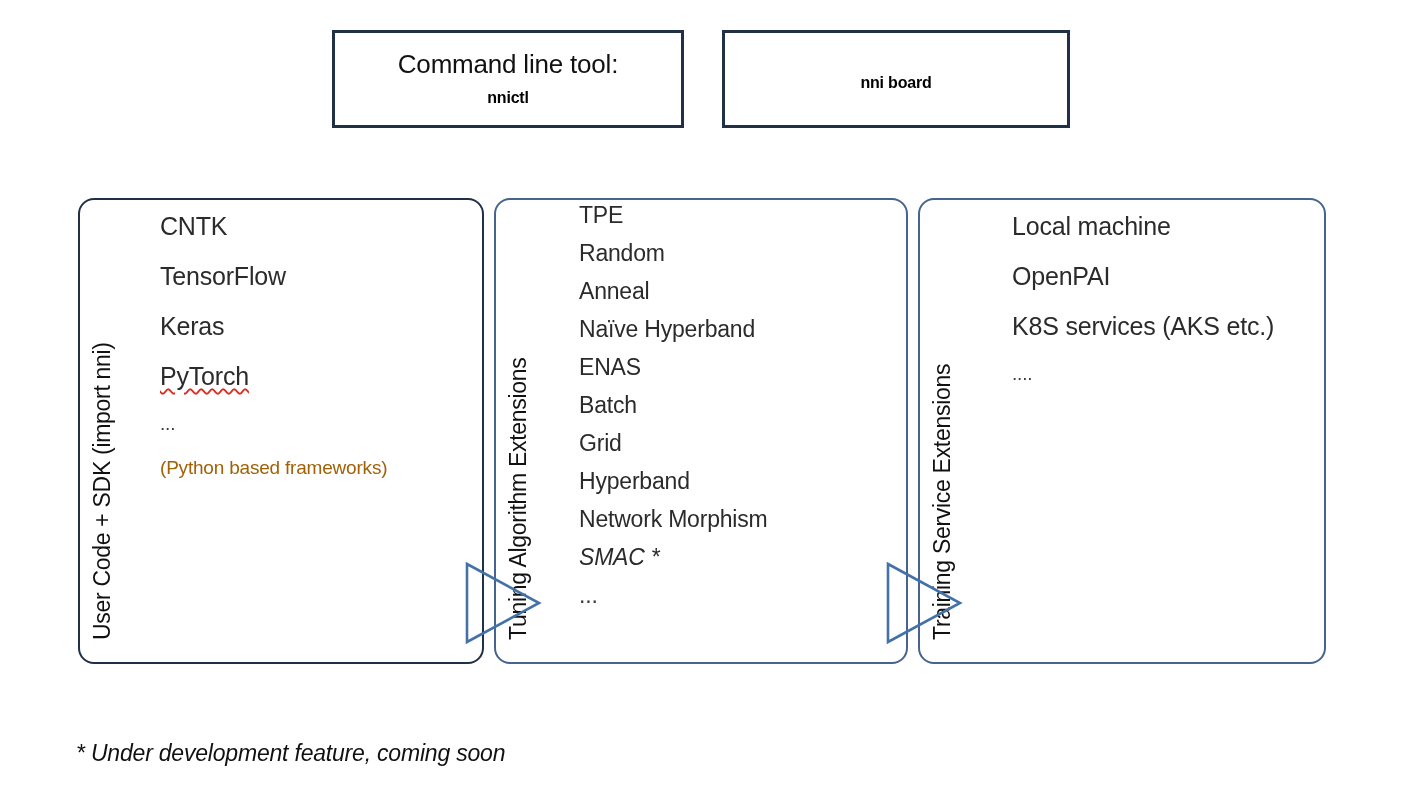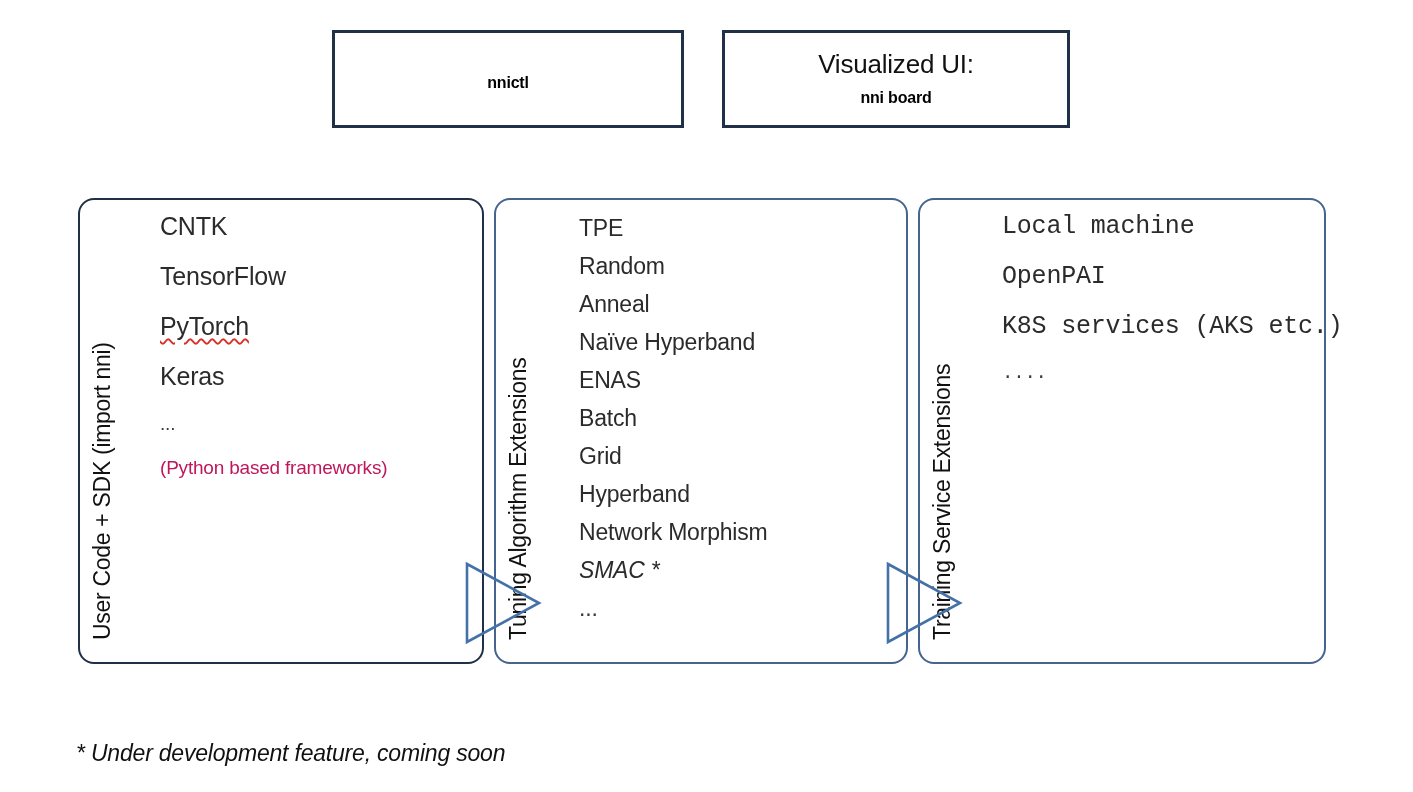--- a/index.html
+++ b/index.html
@@ -98,35 +98,35 @@
   #col-tuning .v-label   { left: 36px; bottom: 22px; }
   #col-training .v-label { left: 36px; bottom: 22px; }
 
   
   .item-list {
     position: absolute;
     top: 14px;
     bottom: 0;
   }
   #col-user .item-list     { left: 80px; top: 14px; }
-  #col-tuning .item-list   { left: 83px; top: 17px; }
-  #col-training .item-list { left: 82px; top: 14px; font-family: Liberation Mono, monospace; }
+  #col-tuning .item-list   { left: 83px; top: 4px; }
+  #col-training .item-list { left: 92px; top: 14px; }
 
   .item {
     font-size: 25px;
     color: #2b2b2b;
     line-height: 1.0;
     letter-spacing: -0.2px;
     white-space: nowrap;
   }
   #col-user .item     { margin-bottom: 25px; }
   #col-tuning .item   { margin-bottom: 15px; font-size: 23px; }
   #col-training .item { margin-bottom: 25px; }
 
-  .item.small { font-size: 19px; color: #be185d; }
+  .item.small { font-size: 19px; color: #a16207; }
   .item.italic { font-style: italic; }
   .item.spell-error {
     text-decoration: underline wavy #d93025;
     text-decoration-thickness: 1.5px;
     text-underline-offset: 3px;
   }
   .item.dots { color: #3a3a3a; }
 
   
   .arrow {
@@ -147,39 +147,39 @@
     font-size: 23px;
     font-style: italic;
     color: #111111;
     letter-spacing: -0.2px;
   }
 </style>
 </head>
 <body>
 
 <div class="top-box" id="top-box-cli">
+  <div class="tb-caption">Command line tool:</div>
   <div class="tb-name">nnictl</div>
 </div>
 
 <div class="top-box" id="top-box-ui">
-  <div class="tb-caption">Visualized UI:</div>
   <div class="tb-name">nni board</div>
 </div>
 
 <div id="nni-manager">
   <div id="nni-manager-title">NNI Manager</div>
 </div>
 
 <div class="column" id="col-user">
   <div class="v-label">User Code + SDK (import nni)</div>
   <div class="item-list">
     <div class="item">CNTK</div>
     <div class="item">TensorFlow</div>
+    <div class="item">Keras</div>
     <div class="item spell-error">PyTorch</div>
-    <div class="item">Keras</div>
     <div class="item small dots">...</div>
     <div class="item small">(Python based frameworks)</div>
   </div>
 </div>
 
 <div class="column" id="col-tuning">
   <div class="v-label">Tuning Algorithm Extensions</div>
   <div class="item-list">
     <div class="item">TPE</div>
     <div class="item">Random</div>

